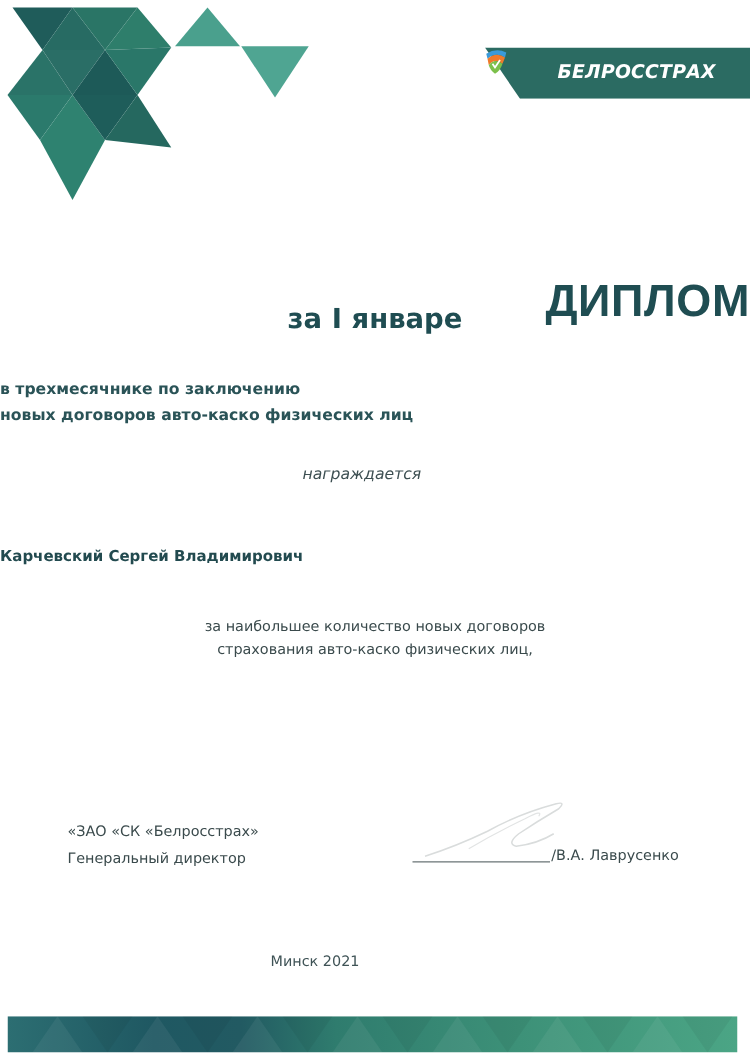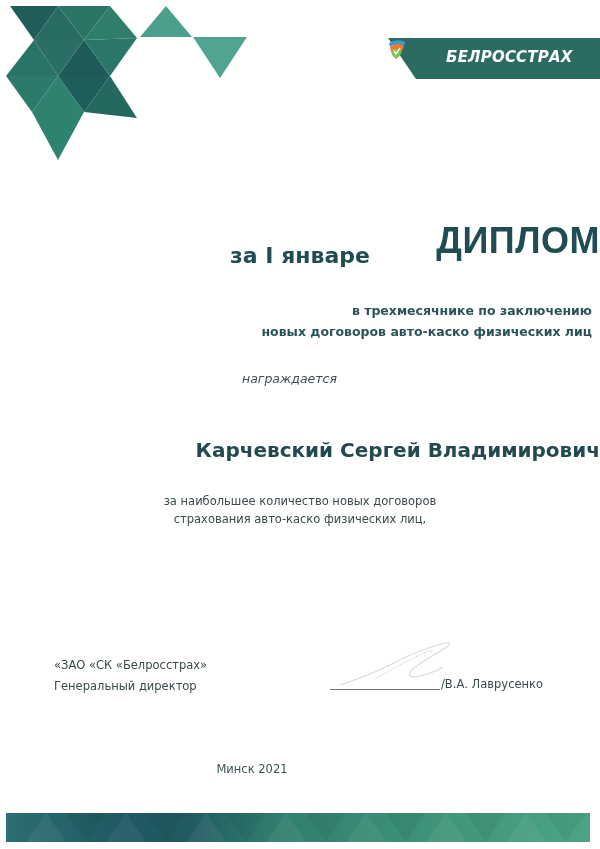--- a/index.html
+++ b/index.html
@@ -70,44 +70,44 @@
       text-align: center;
       font-weight: bold;
       font-size: 22px;
       color: #1f4d52;
     }
     .contest {
       position: absolute;
       left: 0;
       width: 592px;
       top: 300px;
-      text-align: right;
+      text-align: left;
       font-weight: bold;
       font-size: 12.5px;
       line-height: 21px;
       color: #2a5357;
     }
     .awarded {
       position: absolute;
       left: 0;
       width: 579px;
       top: 371px;
       text-align: center;
       font-style: italic;
       font-size: 12.5px;
       color: #3d4f52;
     }
     .recipient {
       position: absolute;
       left: 0;
       width: 600px;
       top: 438px;
-      text-align: right;
-      font-weight: bold;
-      font-size: 20px;
+      text-align: left;
+      font-weight: bold;
+      font-size: 12px;
       color: #224a4f;
     }
     .reason {
       position: absolute;
       left: 0;
       width: 600px;
       top: 492px;
       text-align: center;
       font-size: 11.5px;
       line-height: 18px;

